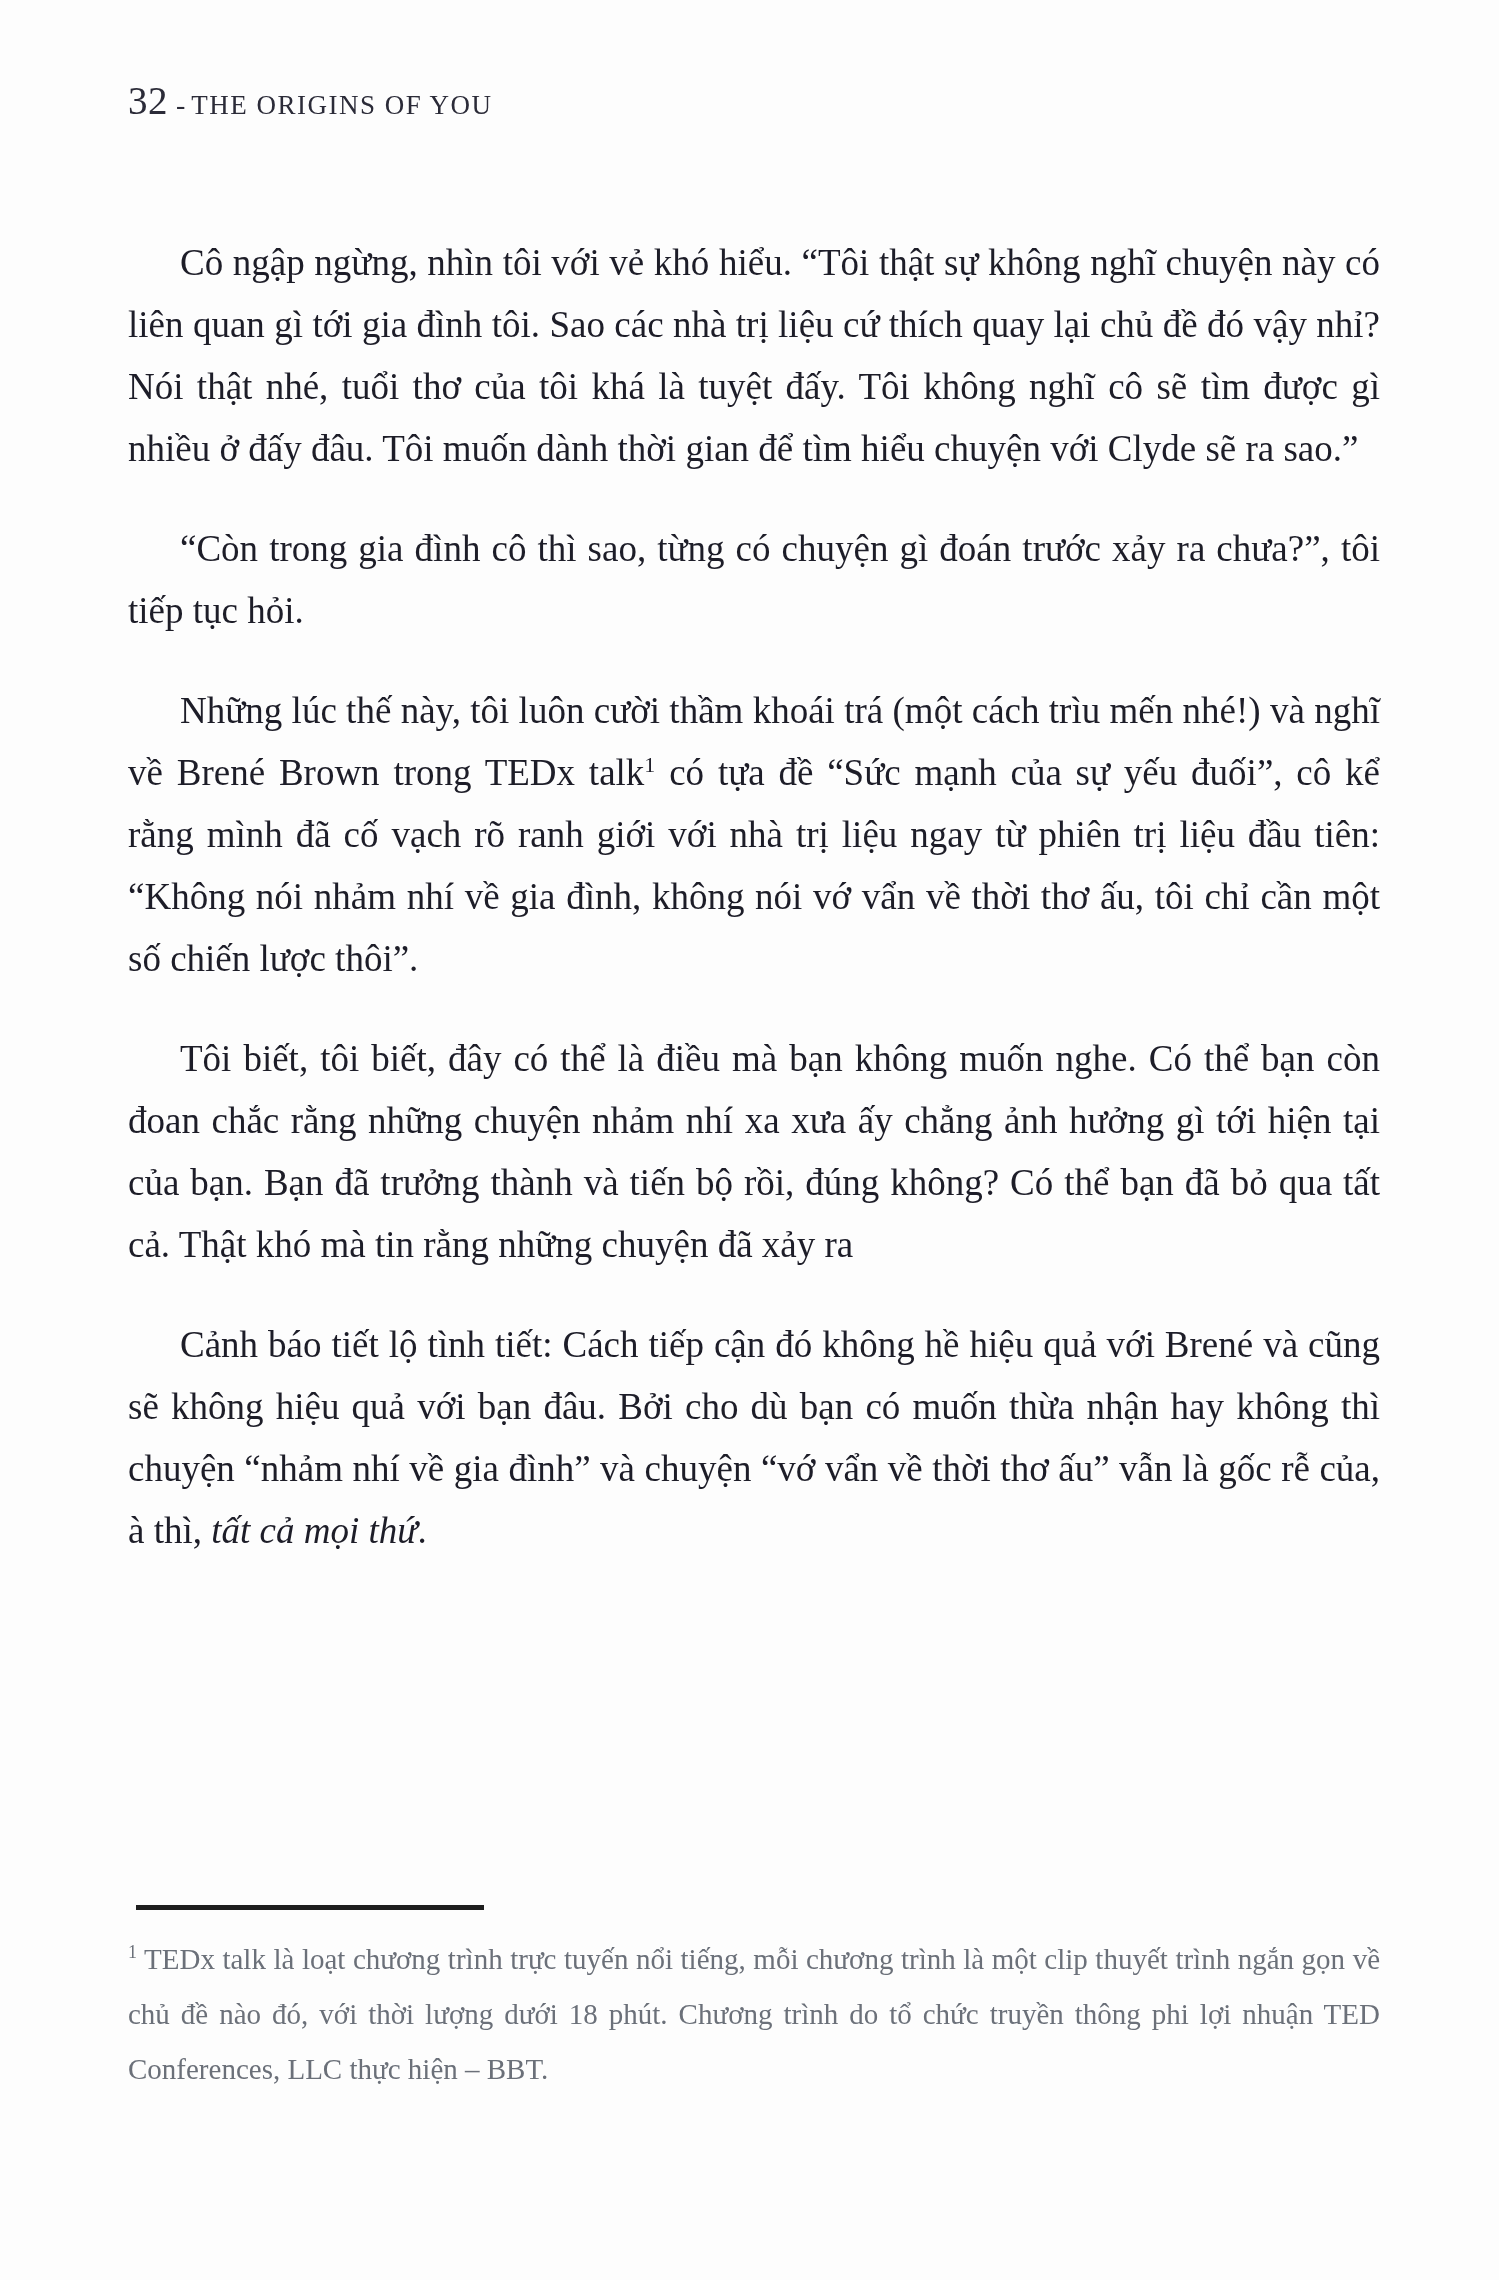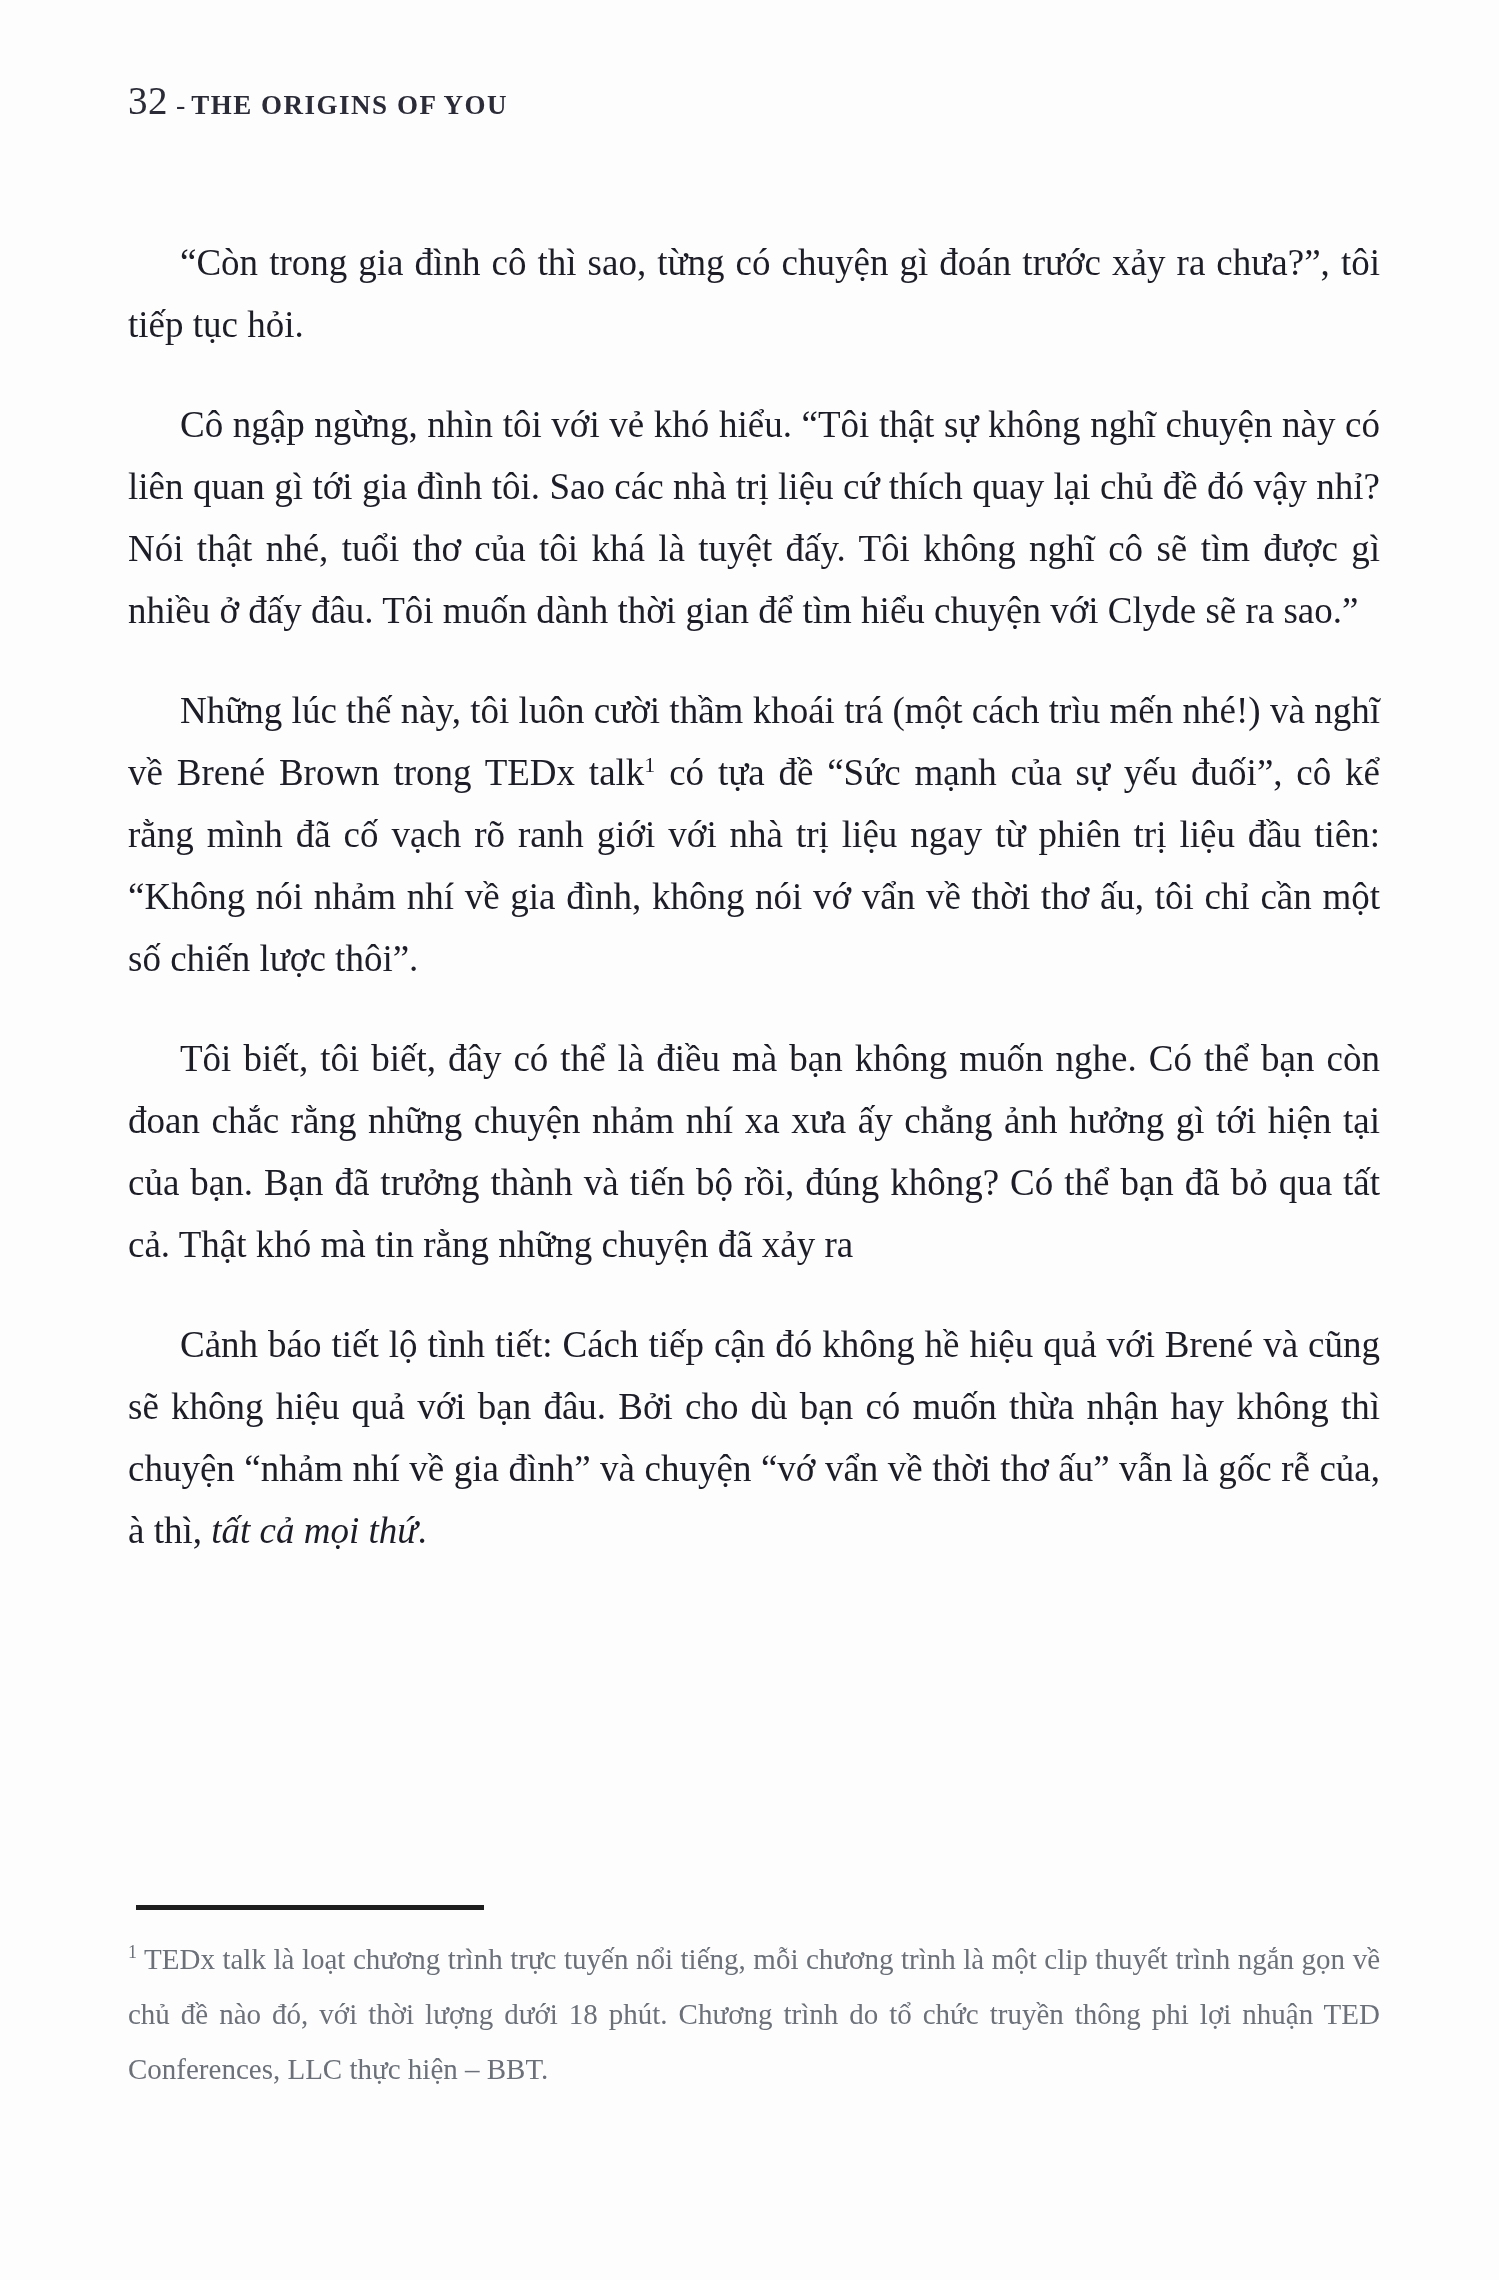--- a/index.html
+++ b/index.html
@@ -27,21 +27,20 @@
     font-size: 39px;
     letter-spacing: 0.5px;
   }
   .running-head .head-sep {
     font-size: 28px;
     padding: 0 6px 0 8px;
   }
   .running-head .head-title {
     font-size: 27px;
     letter-spacing: 1.5px;
-    font-weight: bold;
   }
   .body-text {
     position: absolute;
     top: 232px;
     left: 128px;
     width: 1252px;
   }
   .body-text p {
     margin: 0 0 38px 0;
     font-size: 37px;
@@ -87,22 +86,22 @@
 </head>
 <body>
 
 <div class="page">
 
   <div class="running-head">
     <span class="head-num">32</span><span class="head-sep">-</span><span class="head-title">THE ORIGINS OF YOU</span>
   </div>
 
   <div class="body-text">
+      <p><span>Cô ngập ngừng, nhìn tôi với vẻ khó hiểu. “Tôi thật sự không nghĩ chuyện này có liên quan gì tới gia đình tôi. Sao các nhà trị liệu cứ thích quay lại chủ đề đó vậy nhỉ? Nói thật nhé, tuổi thơ của tôi khá là tuyệt đấy. Tôi không nghĩ cô sẽ tìm được gì nhiều ở đấy đâu. Tôi muốn dành thời gian để tìm hiểu chuyện với Clyde sẽ ra sao.”</span></p>
       <p><span>“Còn trong gia đình cô thì sao, từng có chuyện gì đoán trước xảy ra chưa?”, tôi tiếp tục hỏi.</span></p>
-      <p><span>Cô ngập ngừng, nhìn tôi với vẻ khó hiểu. “Tôi thật sự không nghĩ chuyện này có liên quan gì tới gia đình tôi. Sao các nhà trị liệu cứ thích quay lại chủ đề đó vậy nhỉ? Nói thật nhé, tuổi thơ của tôi khá là tuyệt đấy. Tôi không nghĩ cô sẽ tìm được gì nhiều ở đấy đâu. Tôi muốn dành thời gian để tìm hiểu chuyện với Clyde sẽ ra sao.”</span></p>
       <p><span>Những lúc thế này, tôi luôn cười thầm khoái trá (một cách trìu mến nhé!) và nghĩ về Brené Brown trong TEDx talk</span><sup>1</sup><span> có tựa đề “Sức mạnh của sự yếu đuối”, cô kể rằng mình đã cố vạch rõ ranh giới với nhà trị liệu ngay từ phiên trị liệu đầu tiên: “Không nói nhảm nhí về gia đình, không nói vớ vẩn về thời thơ ấu, tôi chỉ cần một số chiến lược thôi”.</span></p>
       <p><span>Tôi biết, tôi biết, đây có thể là điều mà bạn không muốn nghe. Có thể bạn còn đoan chắc rằng những chuyện nhảm nhí xa xưa ấy chẳng ảnh hưởng gì tới hiện tại của bạn. Bạn đã trưởng thành và tiến bộ rồi, đúng không? Có thể bạn đã bỏ qua tất cả. Thật khó mà tin rằng những chuyện đã xảy ra</span></p>
       <p><span>Cảnh báo tiết lộ tình tiết: Cách tiếp cận đó không hề hiệu quả với Brené và cũng sẽ không hiệu quả với bạn đâu. Bởi cho dù bạn có muốn thừa nhận hay không thì chuyện “nhảm nhí về gia đình” và chuyện “vớ vẩn về thời thơ ấu” vẫn là gốc rễ của, à thì, </span><em>tất cả mọi thứ</em><span>.</span></p>
     </div>
 
   <div class="footnote-area">
     <div class="footnote-divider"></div>
     <p class="footnote-text"><sup>1</sup><span> TEDx talk là loạt chương trình trực tuyến nổi tiếng, mỗi chương trình là một clip thuyết trình ngắn gọn về chủ đề nào đó, với thời lượng dưới 18 phút. Chương trình do tổ chức truyền thông phi lợi nhuận TED Conferences, LLC thực hiện – BBT.</span></p>
   </div>
 

